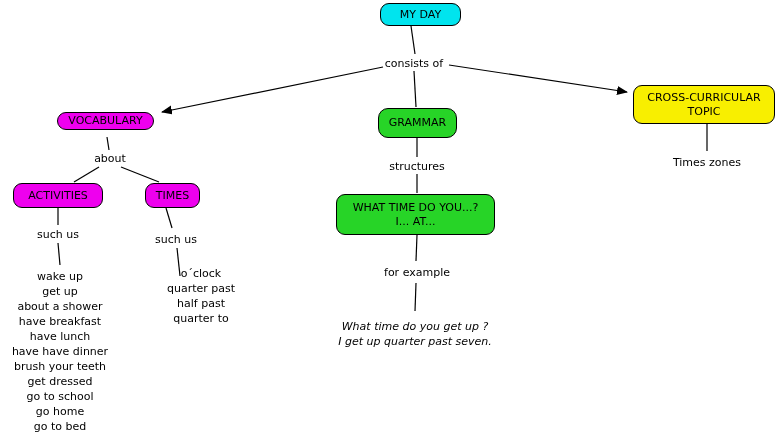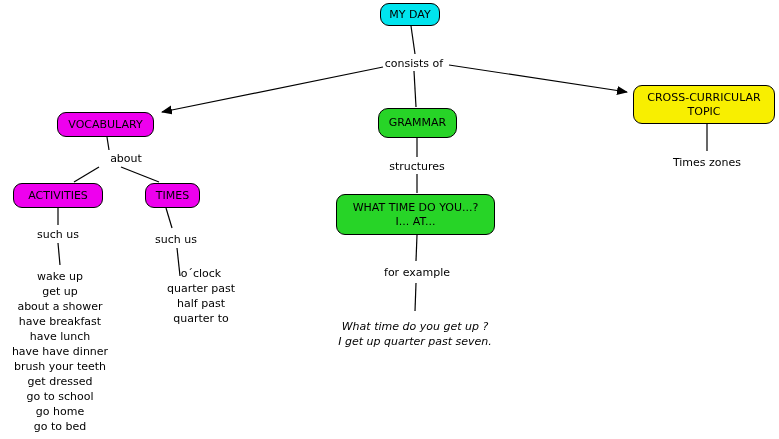--- a/index.html
+++ b/index.html
@@ -87,25 +87,25 @@
 
     <line x1="417" y1="174" x2="417" y2="193" stroke="#000000" stroke-width="1.2"></line>
 
     <line x1="417" y1="235" x2="416" y2="261" stroke="#000000" stroke-width="1.2"></line>
 
     <line x1="416" y1="283" x2="415" y2="311" stroke="#000000" stroke-width="1.2"></line>
 
     <line x1="707" y1="124" x2="707" y2="151" stroke="#000000" stroke-width="1.2"></line>
   </svg>
 
-  <div class="node" style="left:380px; top:3px; width:60px; height:23px; background:#00E4EE;">
+  <div class="node" style="left:380px; top:3px; width:81px; height:23px; background:#00E4EE;">
     <span>MY DAY</span>
   </div>
 
-  <div class="node" style="left:57px; top:112px; width:97px; height:25px; background:#EE00EE;">
+  <div class="node" style="left:57px; top:112px; width:97px; height:18px; background:#EE00EE;">
     <span>VOCABULARY</span>
   </div>
 
   <div class="node" style="left:13px; top:183px; width:90px; height:25px; background:#EE00EE;">
     <span>ACTIVITIES</span>
   </div>
 
   <div class="node" style="left:145px; top:183px; width:55px; height:25px; background:#EE00EE;">
     <span>TIMES</span>
   </div>
@@ -118,21 +118,21 @@
     <span>CROSS-CURRICULAR</span>
     <span>TOPIC</span>
   </div>
 
   <div class="node" style="left:336px; top:194px; width:159px; height:41px; background:#27D427;">
     <span>WHAT TIME DO YOU...?</span>
     <span>I... AT...</span>
   </div>
 
   <div class="label" style="left:414px; top:63px;">consists of</div>
-  <div class="label" style="left:110px; top:158px;margin-left:16px;">about</div>
+  <div class="label" style="left:110px; top:158px;">about</div>
   <div class="label" style="left:58px; top:234px;">such us</div>
   <div class="label" style="left:176px; top:239px;">such us</div>
   <div class="label" style="left:417px; top:166px;">structures</div>
   <div class="label" style="left:417px; top:272px;">for example</div>
 
   <div class="list" style="left:60px; top:269px;">
     <div>wake up</div>
     <div>get up</div>
     <div>about a shower</div>
     <div>have breakfast</div>

